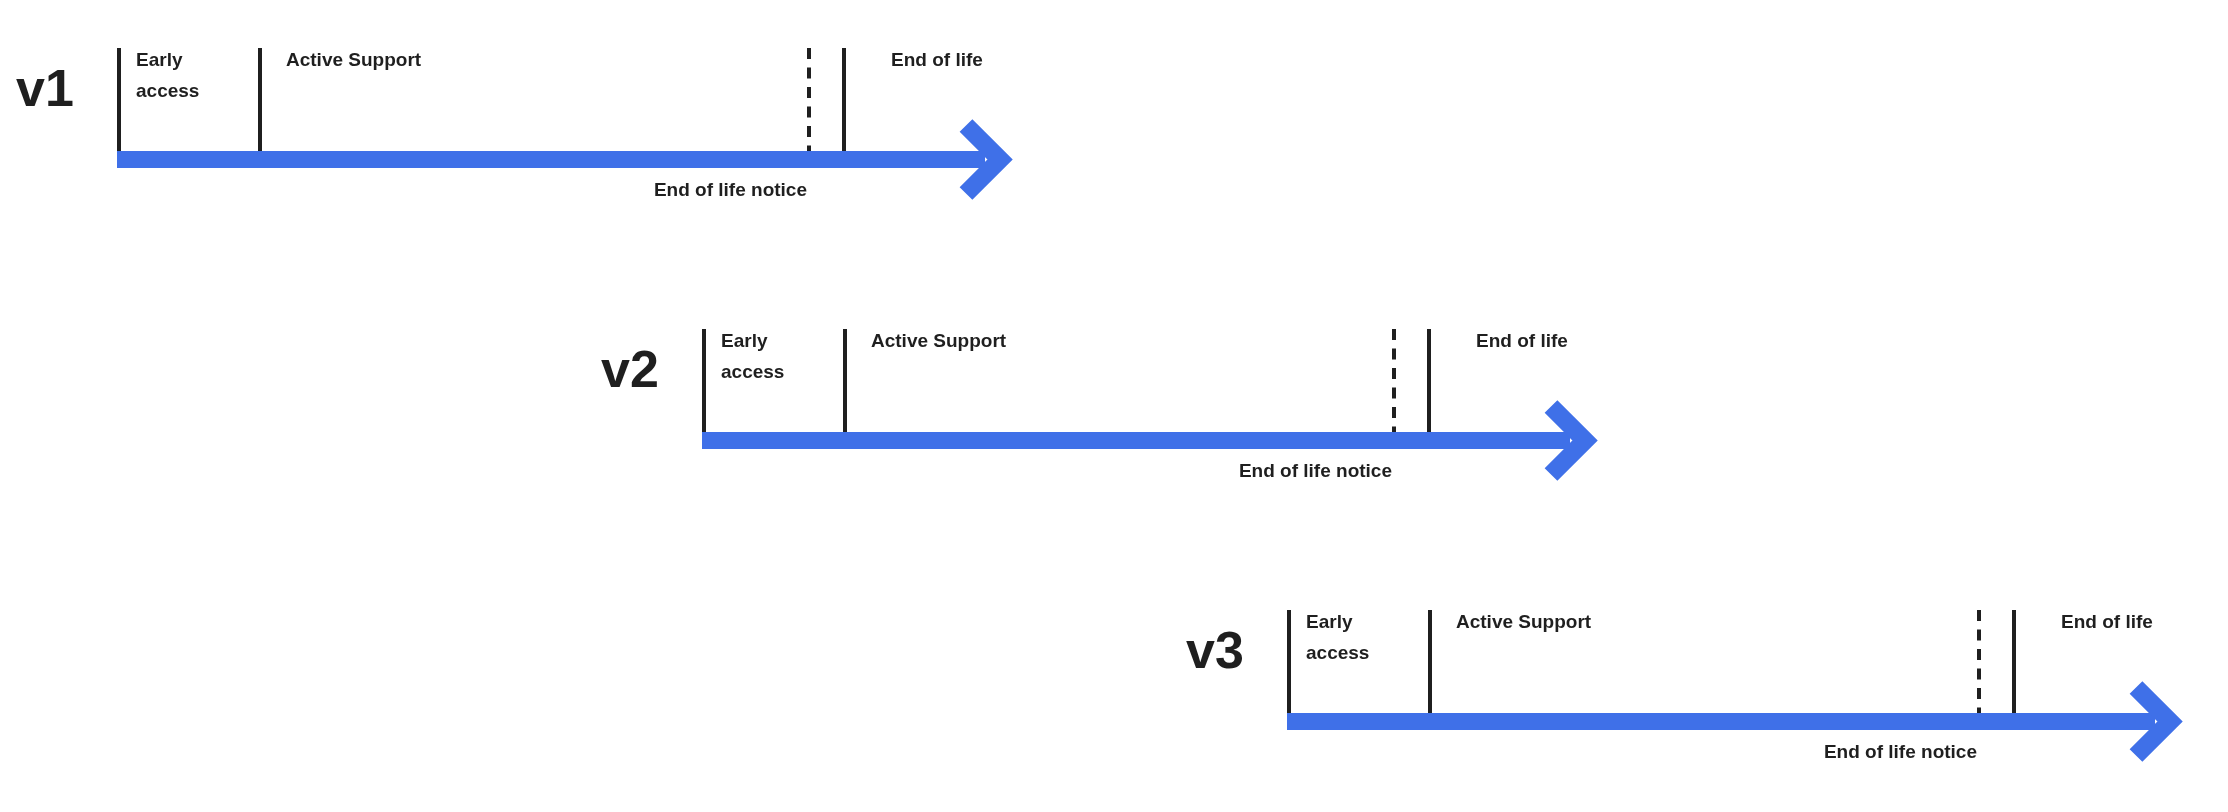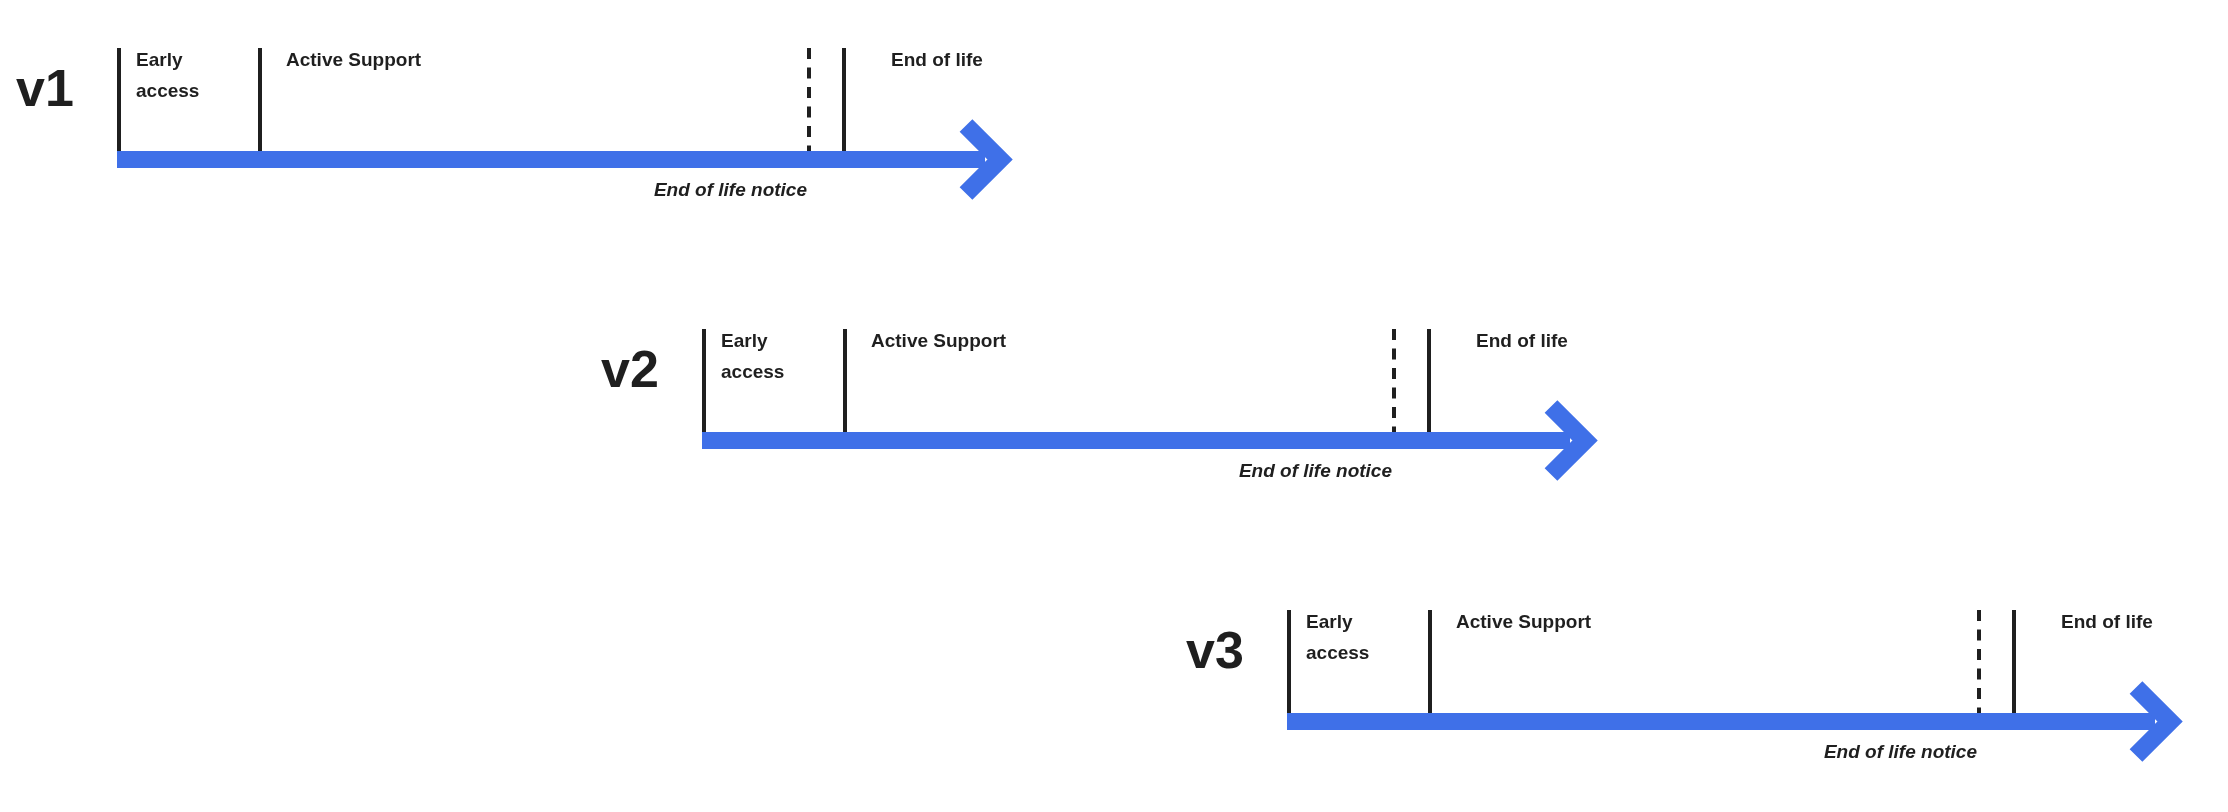--- a/index.html
+++ b/index.html
@@ -51,21 +51,20 @@
     color: #1f1f1f;
     white-space: nowrap;
   }
   .label-early  { left: 136px; top: 14px; width: 115px; white-space: normal; }
   .label-active { left: 286px; top: 14px; }
   .label-eol    { left: 891px; top: 14px; }
   .label-notice {
     left: 507px; top: 144px;
     width: 300px;
     text-align: right;
-    font-style: italic;
   }
 </style>
 </head>
 <body>
 
 <div id="canvas">
 
   <div class="timeline row1">
     <svg viewBox="0 0 1080 190">
       <line x1="119" y1="18" x2="119" y2="121" stroke="#1f1f1f" stroke-width="4"></line>

